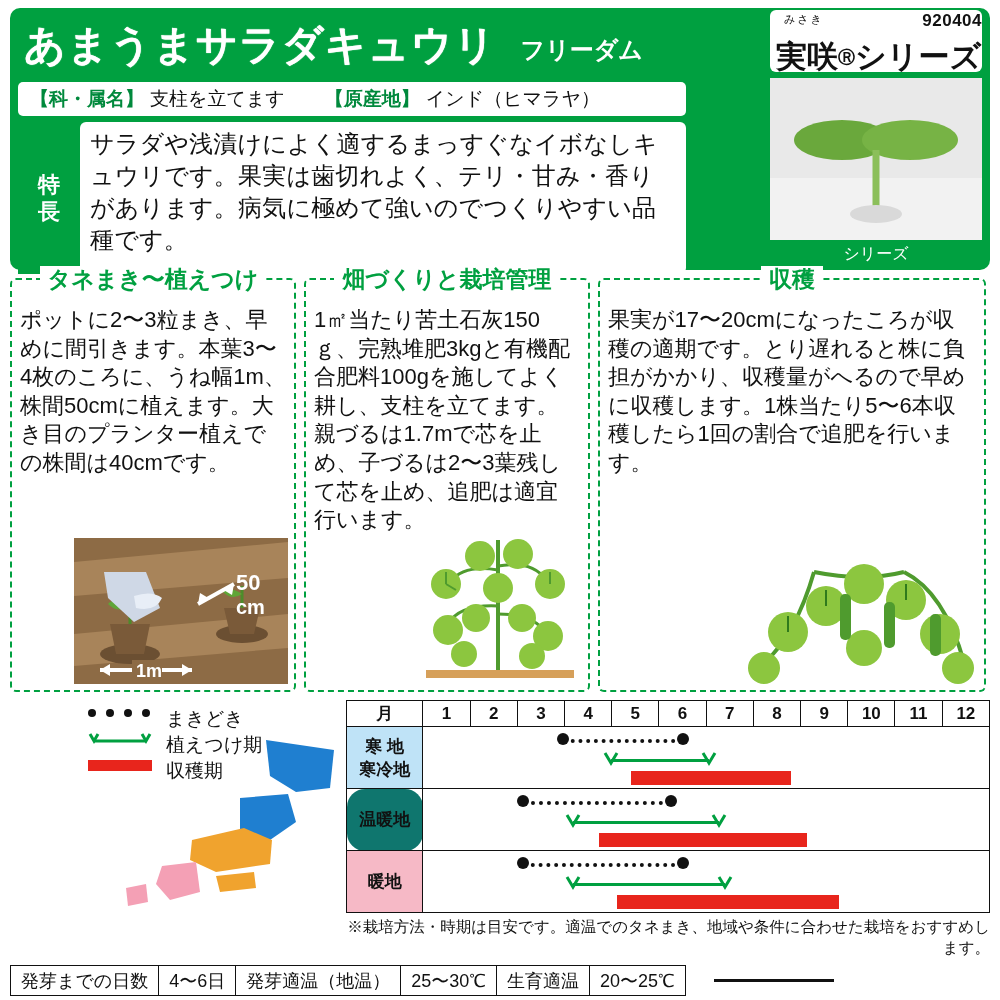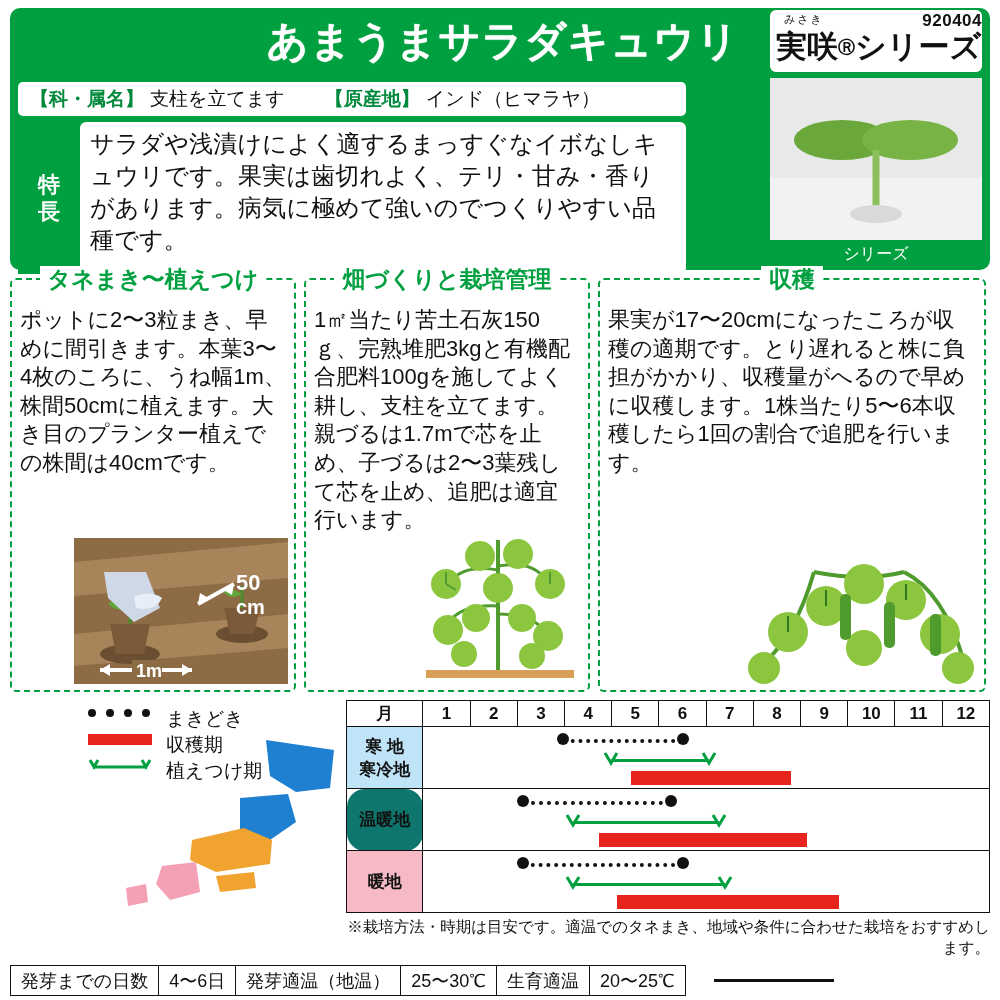--- a/index.html
+++ b/index.html
@@ -15,21 +15,21 @@
   .page { width:1000px; height:1000px; position:relative; padding:8px 10px; }
 
   
   .header {
     background:#00a040;
     border-radius:10px;
     position:relative;
     height:262px;
     padding:6px 8px;
   }
-  .title-row { display:flex; align-items:center; height:62px; padding-left:6px;flex-direction:column; }
+  .title-row { display:flex; align-items:center; height:62px; padding-left:6px; }
   .main-title {
     color:#ffffff;
     font-size:41px;
     font-weight:bold;
     letter-spacing:1px;
     text-shadow:0 0 1px #fff;
   }
   .sub-title {
     color:#ffffff;
     font-size:24px;
@@ -48,21 +48,21 @@
   .brand-code {
     position:absolute; right:8px; top:3px;
     font-size:17px; color:#111; font-weight:bold;
     letter-spacing:0.5px;
   }
   .brand-ruby {
     position:absolute; left:14px; top:2px;
     font-size:11px; color:#111; letter-spacing:2px;
   }
   .brand-main {
-    position:absolute; left:6px; top:16px;
+    position:absolute; left:6px; top:26px;
     font-size:31px; font-weight:bold; color:#111;
     letter-spacing:0px;
   }
   .brand-main .reg { font-size:17px; vertical-align:4px; }
 
   .meta-row {
     margin-top:6px;
     background:#ffffff;
     border-radius:5px;
     height:34px;
@@ -378,32 +378,32 @@
       <div class="legend-item">
         <div class="legend-dots">
           <i style="left:0"></i>
             <i style="left:18px"></i>
             <i style="left:36px"></i>
             <i style="left:54px"></i>
         </div>
         <div class="lg-label">まきどき</div>
       </div>
       <div class="legend-item">
-        <div class="legend-bar"></div>
-        <div class="lg-label">収穫期</div>
-      </div>
-      <div class="legend-item">
         <div class="legend-line">
           <svg width="64" height="16" viewBox="0 0 64 16">
             <line x1="6" y1="9" x2="58" y2="9" stroke="#00a040" stroke-width="3"></line>
             <path d="M2 2 l4 7 l4 -7" stroke="#00a040" stroke-width="3" fill="none"></path>
             <path d="M54 2 l4 7 l4 -7" stroke="#00a040" stroke-width="3" fill="none"></path>
           </svg>
         </div>
         <div class="lg-label">植えつけ期</div>
+      </div>
+      <div class="legend-item">
+        <div class="legend-bar"></div>
+        <div class="lg-label">収穫期</div>
       </div>
 
       <div class="map">
         <svg width="236" height="180" viewBox="0 0 236 180">
 
           <path d="M146 4 L214 14 L210 52 L176 56 L150 40 Z" fill="#1f7fd0"></path>
 
           <path d="M120 62 L168 58 L176 86 L150 104 L120 96 Z" fill="#1f7fd0"></path>
           <path d="M72 104 L124 92 L152 104 L150 128 L96 136 L70 124 Z" fill="#f0a32e"></path>
 

